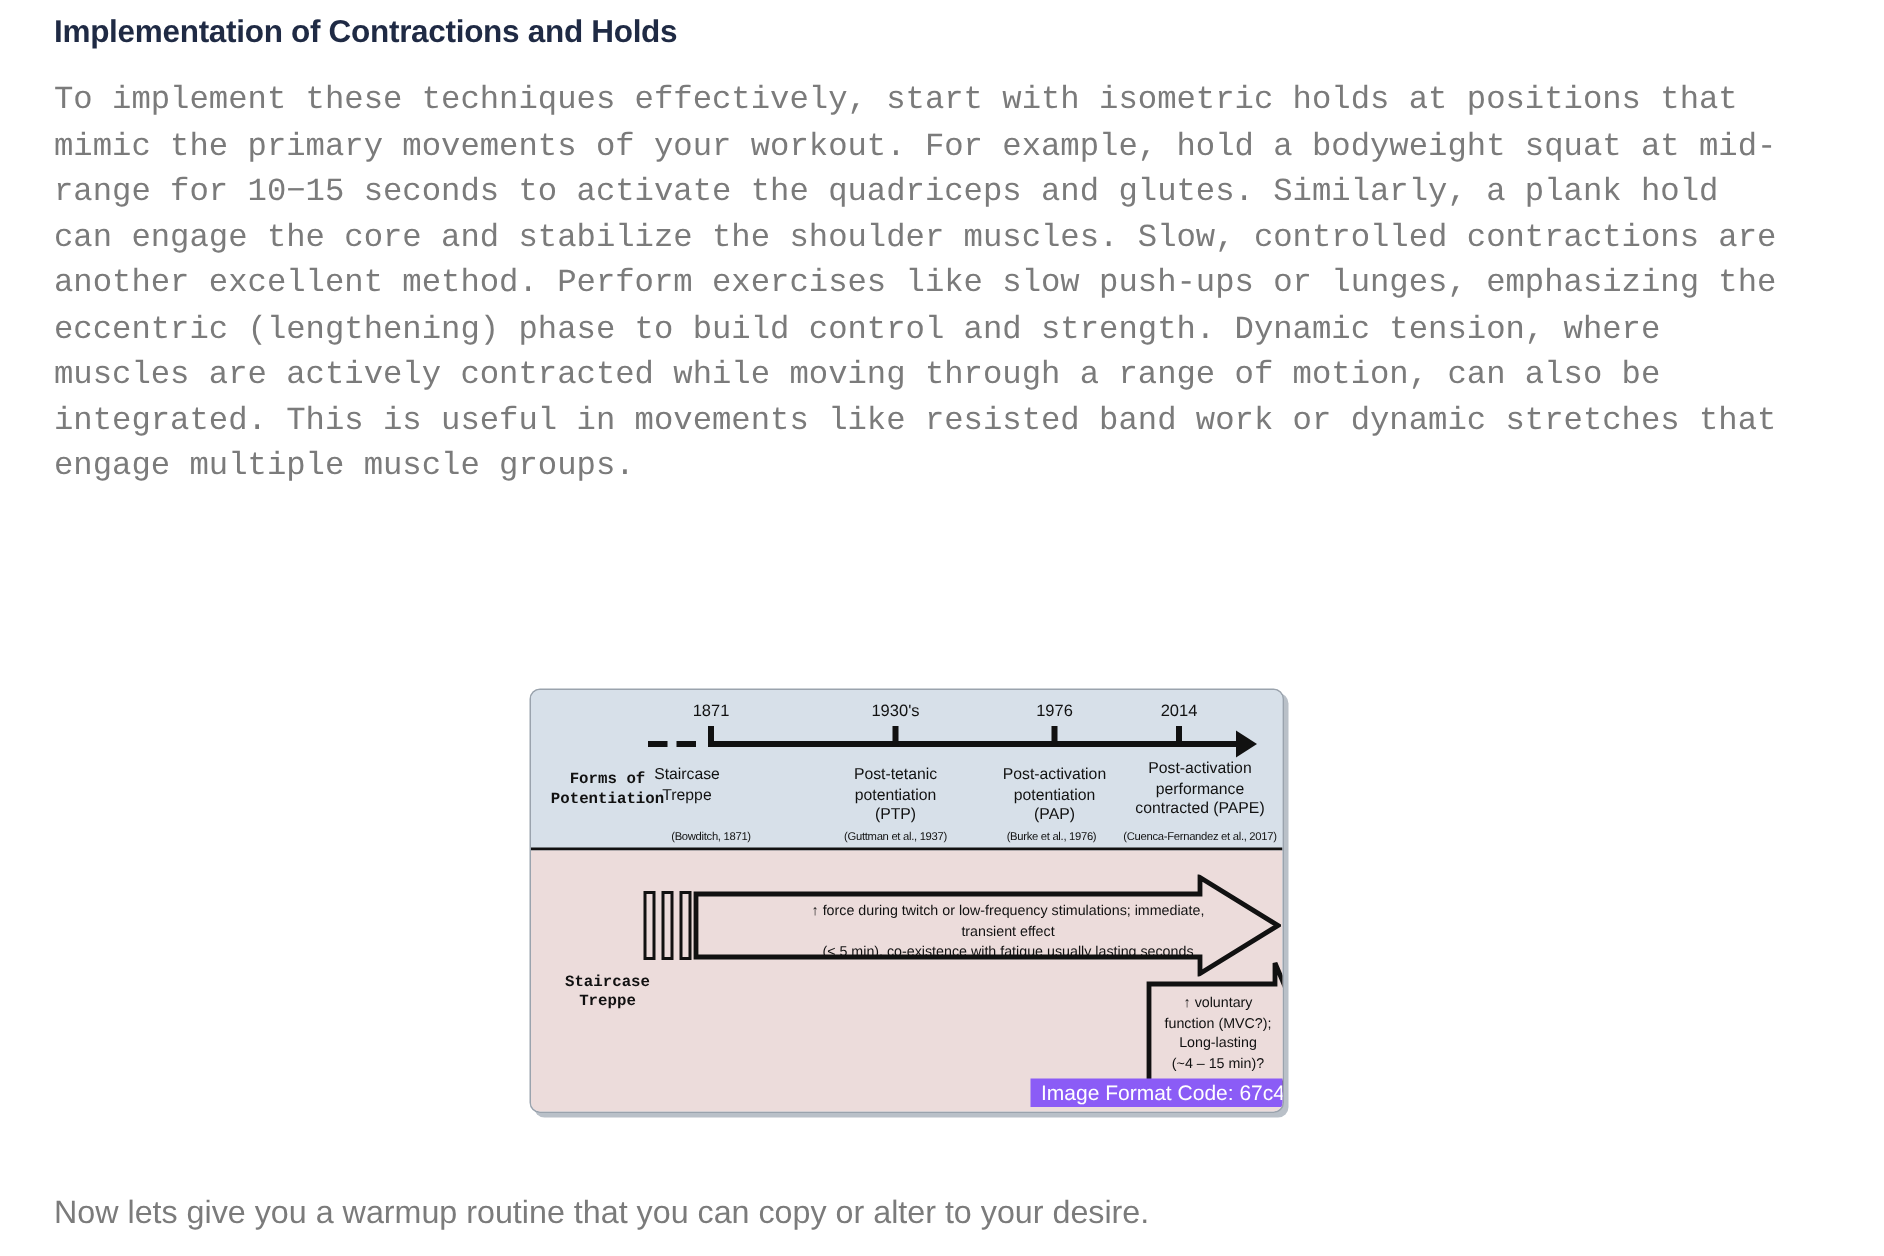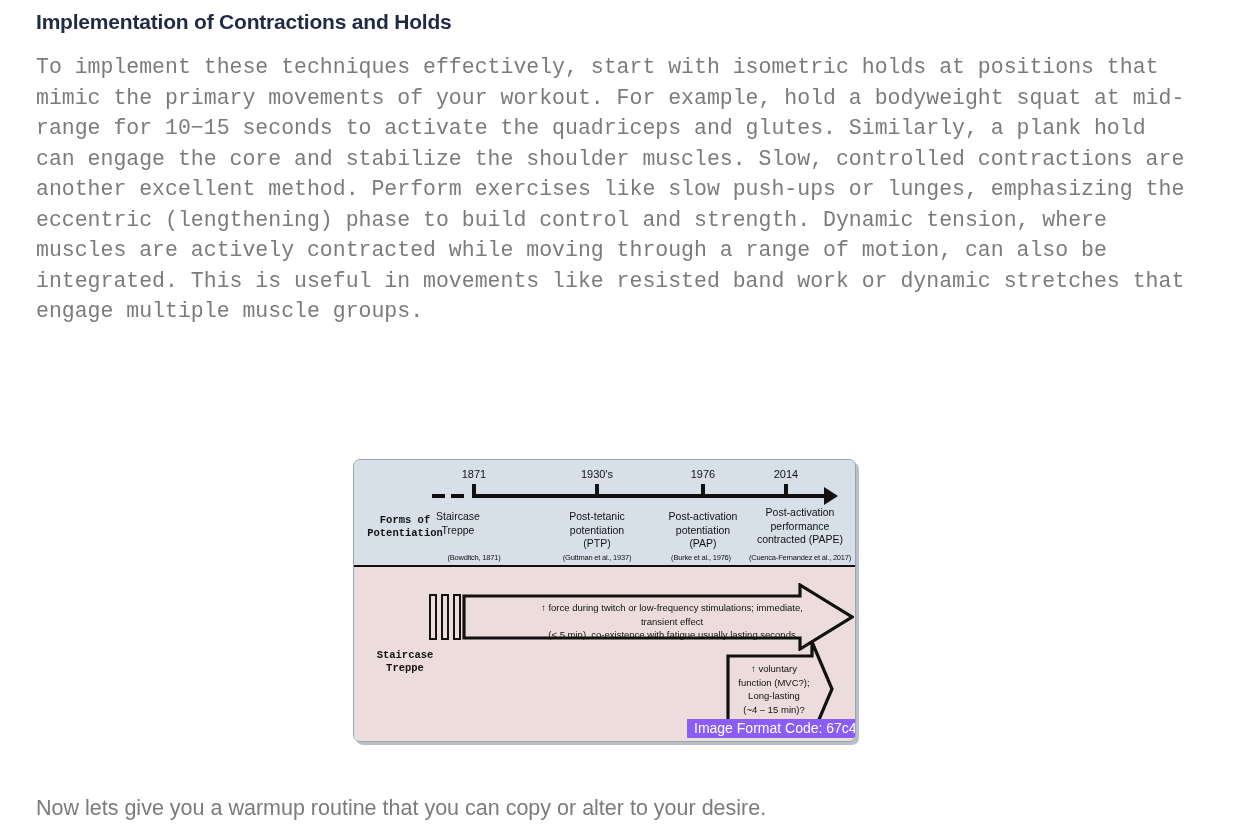--- a/index.html
+++ b/index.html
@@ -186,21 +186,21 @@
     left: 60px;
     top: 18px;
     width: 300px;
     text-align: center;
     font-size: 9.5px;
     line-height: 13.5px;
     color: #111;
   }
   .small-arrow {
     position: absolute;
-    left: 372px;
+    left: 410px;
     top: 180px;
     width: 108px;
     height: 98px;
   }
   .small-arrow-text {
     position: absolute;
     left: 8px;
     top: 22px;
     width: 80px;
     text-align: center;

